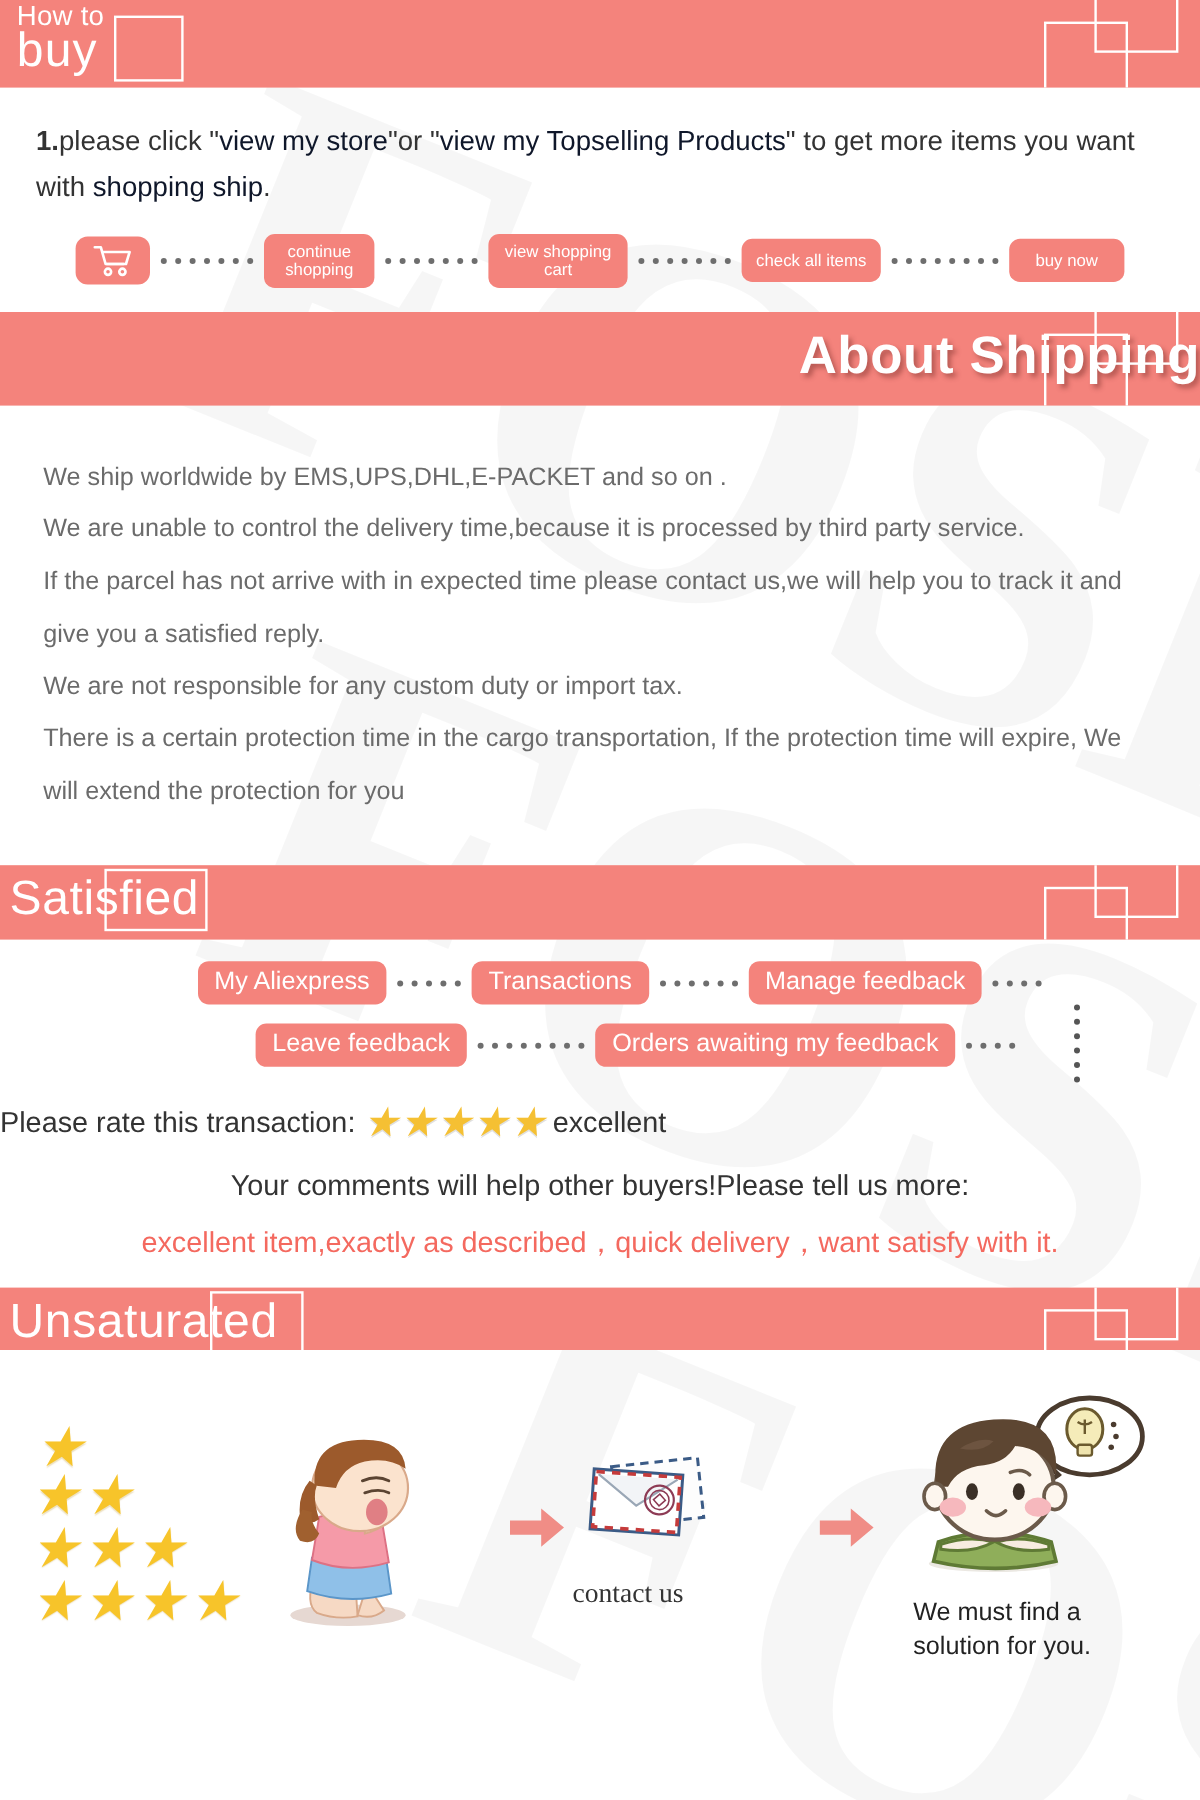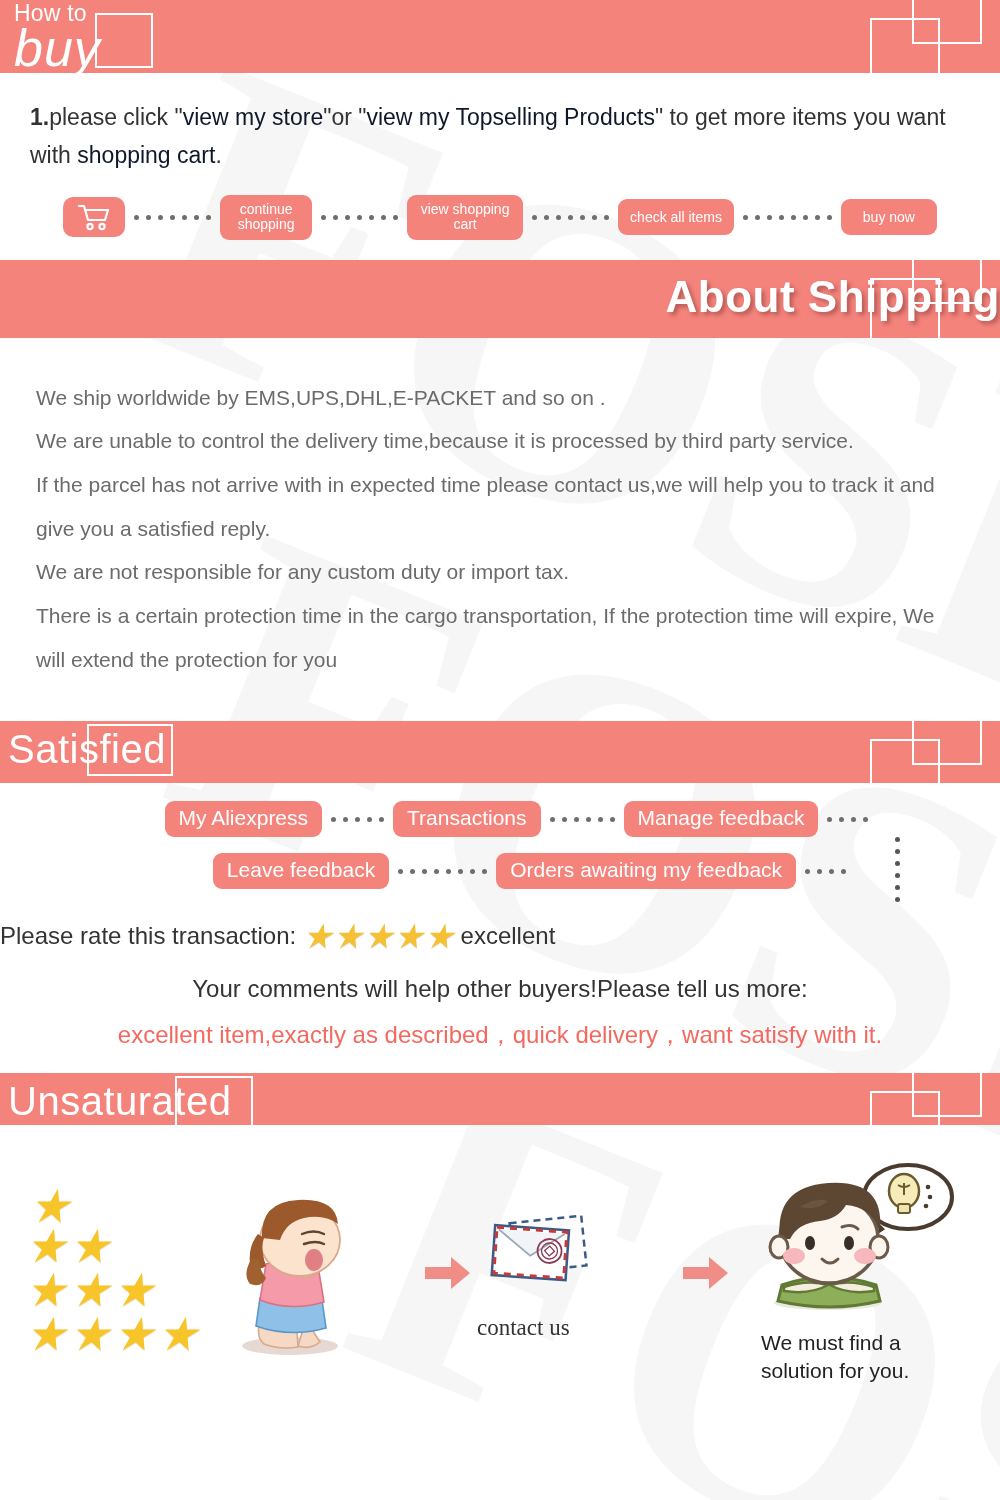--- a/index.html
+++ b/index.html
@@ -38,21 +38,21 @@
     z-index: 1;
   }
   .band-deco { position:absolute; border: 2px solid #ffffff; }
 
   .band-howto { height: 73px; }
   .howto-label {
     position: absolute; left: 14px; top: 2px;
     color: #ffffff; line-height: 1;
   }
   .howto-small { font-size: 23px; letter-spacing: .2px; display:block; }
-  .howto-big   { font-size: 52px; font-weight: 300; letter-spacing: 1px; display:block; margin-top:-3px;font-style:italic;}
+  .howto-big   { font-size: 40px; font-weight: 300; letter-spacing: 1px; display:block; margin-top:-3px;}
   .howto-box { position: absolute; left: 95px; top: 13px; width: 58px; height: 55px; border: 2px solid #fff; }
 
   .band-shipping { height: 78px; }
   .shipping-title {
     position:absolute; left:0; right:0; top: 12px;
     text-align:right; color:#ffffff;
     font-size: 44px; font-weight: bold; letter-spacing: .5px;
     text-shadow: 3px 3px 4px rgba(110,40,35,0.45);
   }
 
@@ -184,21 +184,21 @@
     <div class="howto-label">
       <span class="howto-small">How to</span>
       <span class="howto-big">buy</span>
     </div>
     <div class="howto-box"></div>
     <div class="band-deco deco-a"></div>
     <div class="band-deco deco-b"></div>
   </div>
 
   <div class="intro">
-    <b>1.</b><span>please click "</span><span class="link">view my store</span><span>"or "</span><span class="link">view my Topselling Products</span><span>" to get more items you want with </span><span class="link">shopping cart</span><span>.</span>
+    <b>1.</b><span>please click "</span><span class="link">view my store</span><span>"or "</span><span class="link">view my Topselling Products</span><span>" to get more items you want with </span><span class="link">shopping ship</span><span>.</span>
   </div>
 
   <div class="flow">
     <div class="cart-pill">
       <svg width="34" height="28" viewBox="0 0 34 28" fill="none" stroke="#ffffff" stroke-width="2.2" stroke-linecap="round" stroke-linejoin="round">
         <path d="M2 3 h5 l4 14 h15"></path>
         <path d="M9 7 h22 l-3 10 h-16"></path>
         <circle cx="13" cy="23.5" r="2.6"></circle>
         <circle cx="25" cy="23.5" r="2.6"></circle>
       </svg>

